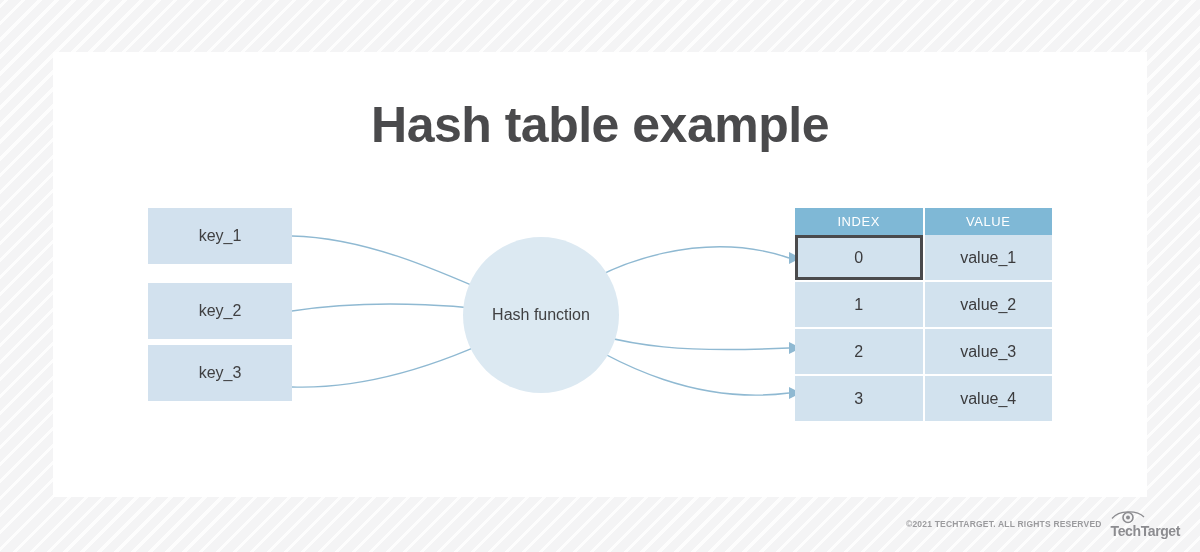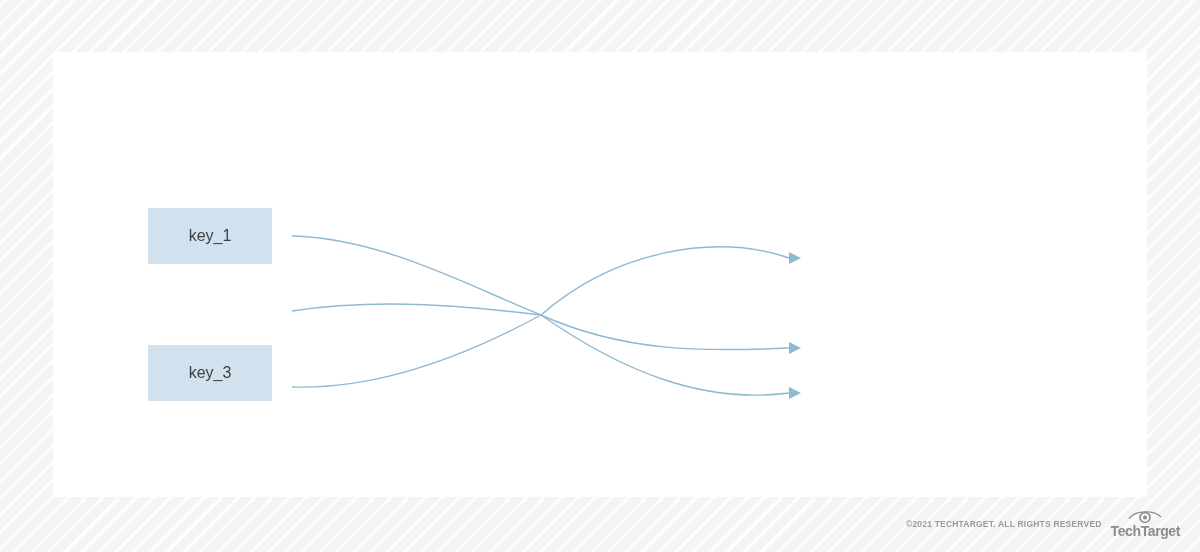--- a/index.html
+++ b/index.html
@@ -41,21 +41,21 @@
     text-align: center;
     font-size: 50px;
     font-weight: bold;
     color: #4a4a4c;
     letter-spacing: -0.5px;
     white-space: nowrap;
   }
   
   .key-box {
     position: absolute;
-    width: 124px;
+    width: 144px;
     height: 56px;
     background: #d2e1ee;
     display: flex;
     align-items: center;
     justify-content: center;
     font-size: 16px;
     color: #404042;
   }
   #key-box-0 { left: 95px;  top: 156px; }
   #key-box-1 { left: 95px;  top: 231px; }
@@ -139,37 +139,37 @@
   #copyright {
     font-size: 8.5px;
     font-weight: bold;
     color: #9b9b9e;
     letter-spacing: 0.2px;
     white-space: nowrap;
   }
   #tt-logo {
     display: flex;
     flex-direction: column;
-    align-items: center;
     color: #8c8c90;
   }
   #tt-wordmark {
     font-size: 14px;
     font-weight: bold;
     letter-spacing: -0.4px;
     line-height: 1;
     color: #8c8c90;
   }
 </style>
 </head>
 <body>
 
 <div id="stage">
   <div id="card">
 
+    <div id="title">Hash table example</div>
 
     <svg id="connectors" viewBox="0 0 1094 445">
       <g fill="none" stroke="#8fb9d2" stroke-width="1.4">
 
         <path d="M 239 184 C 330 186, 420 236, 488 263"></path>
 
         <path d="M 239 259 C 330 245, 420 255, 488 263"></path>
 
         <path d="M 239 335 C 330 338, 420 300, 488 263"></path>
       </g>
@@ -184,25 +184,57 @@
       <g fill="#8fb9d2">
         <polygon points="736,200 748,206 736,212"></polygon>
         <polygon points="736,290 748,296 736,302"></polygon>
         <polygon points="736,335 748,341 736,347"></polygon>
       </g>
     </svg>
 
     <div class="key-box" id="key-box-0">
       <span>key_1</span>
     </div>
+    <div class="key-box" id="key-box-1">
+      <span>key_2</span>
+    </div>
     <div class="key-box" id="key-box-2">
       <span>key_3</span>
     </div>
 
-
+    <div id="hash-circle">
+      <span class="label">Hash function</span>
+    </div>
+
+    <table id="hash-table">
+      <thead>
+        <tr>
+          <th>INDEX</th>
+          <th>VALUE</th>
+        </tr>
+      </thead>
+      <tbody>
+        <tr>
+          <td class="highlight">0</td>
+          <td>value_1</td>
+        </tr>
+        <tr>
+          <td>1</td>
+          <td>value_2</td>
+        </tr>
+        <tr>
+          <td>2</td>
+          <td>value_3</td>
+        </tr>
+        <tr>
+          <td>3</td>
+          <td>value_4</td>
+        </tr>
+      </tbody>
+    </table>
 
   </div>
 
   <div id="footer">
     <span id="copyright">©2021 TECHTARGET. ALL RIGHTS RESERVED</span>
     <span id="tt-logo">
       <svg width="34" height="15" viewBox="0 0 34 15">
         <path d="M1 9.5 C 8 1, 26 1, 33 8" fill="none" stroke="#8c8c90" stroke-width="1.2"></path>
         <circle cx="17" cy="8.5" r="5" fill="none" stroke="#8c8c90" stroke-width="1.6"></circle>
         <circle cx="17" cy="8.5" r="2" fill="#8c8c90"></circle>

